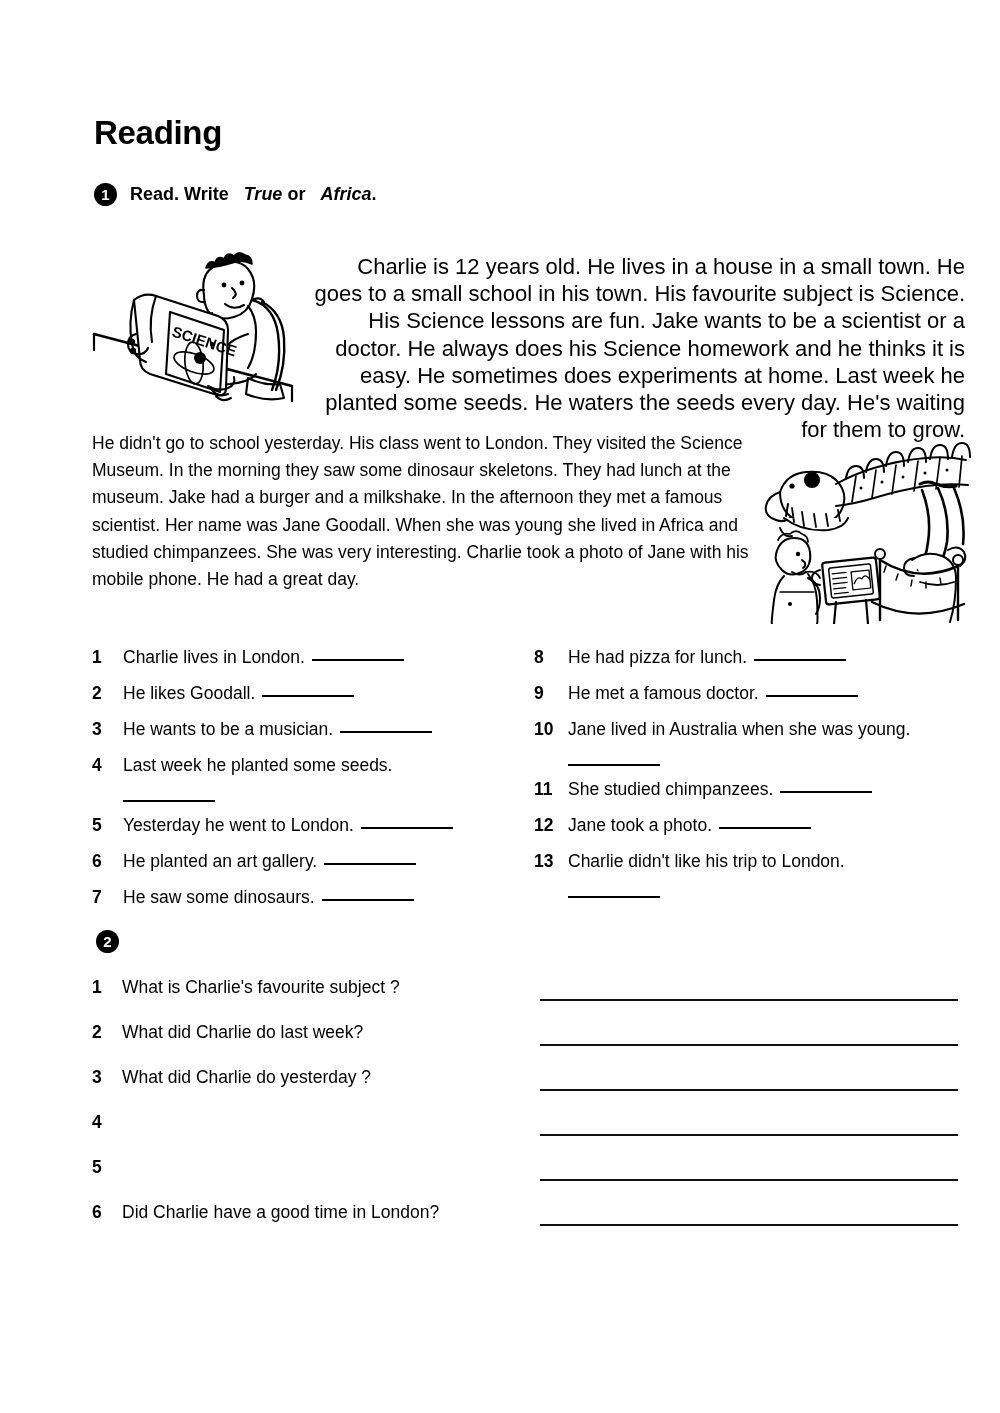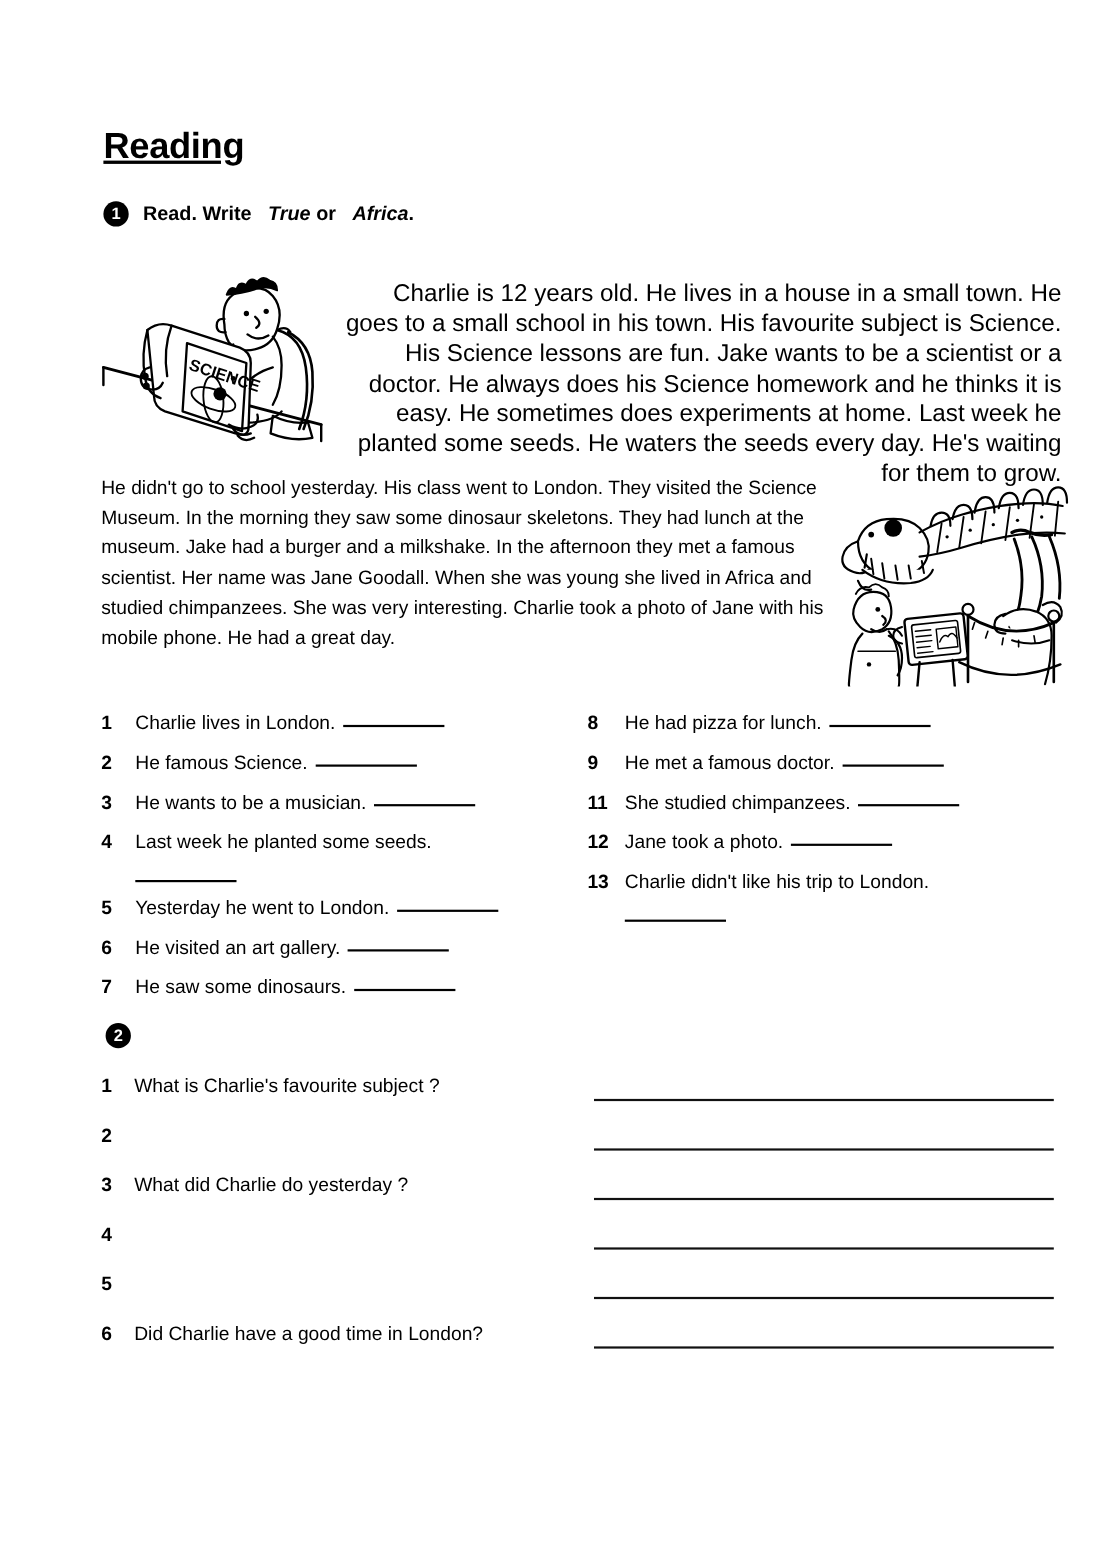--- a/index.html
+++ b/index.html
@@ -23,21 +23,20 @@
 
   
   .page-title {
     position: absolute;
     left: 94px;
     top: 116px;
     font-size: 33px;
     font-weight: bold;
     letter-spacing: -0.3px;
     line-height: 1;
-    text-decoration: underline;
   }
 
   
   .ex-head {
     position: absolute;
     display: flex;
     align-items: center;
     gap: 13px;
   }
   .ex-head.ex1 { left: 94px; top: 183px; }
@@ -326,54 +325,58 @@
     </g>
   </svg>
 
   <div class="tf-col left">
     <div class="tf-item">
       <span class="tf-num">1</span>
       <span class="tf-text"><span>Charlie lives in London.</span><span class="blank"></span></span>
     </div>
     <div class="tf-item">
       <span class="tf-num">2</span>
-      <span class="tf-text"><span>He famous Science.</span><span class="blank"></span></span>
+      <span class="tf-text"><span>He likes Goodall.</span><span class="blank"></span></span>
     </div>
     <div class="tf-item">
       <span class="tf-num">3</span>
       <span class="tf-text"><span>He wants to be a musician.</span><span class="blank"></span></span>
     </div>
     <div class="tf-item">
       <span class="tf-num">4</span>
       <span class="tf-text"><span>Last week he planted some seeds.</span><span class="blank wrapped"></span></span>
     </div>
     <div class="tf-item">
       <span class="tf-num">5</span>
       <span class="tf-text"><span>Yesterday he went to London.</span><span class="blank"></span></span>
     </div>
     <div class="tf-item">
       <span class="tf-num">6</span>
-      <span class="tf-text"><span>He visited an art gallery.</span><span class="blank"></span></span>
+      <span class="tf-text"><span>He planted an art gallery.</span><span class="blank"></span></span>
     </div>
     <div class="tf-item">
       <span class="tf-num">7</span>
       <span class="tf-text"><span>He saw some dinosaurs.</span><span class="blank"></span></span>
     </div>
   </div>
 
   <div class="tf-col right">
     <div class="tf-item">
       <span class="tf-num">8</span>
       <span class="tf-text"><span>He had pizza for lunch.</span><span class="blank"></span></span>
     </div>
     <div class="tf-item">
       <span class="tf-num">9</span>
       <span class="tf-text"><span>He met a famous doctor.</span><span class="blank"></span></span>
     </div>
     <div class="tf-item">
+      <span class="tf-num">10</span>
+      <span class="tf-text"><span>Jane lived in Australia when she was young.</span><span class="blank wrapped"></span></span>
+    </div>
+    <div class="tf-item">
       <span class="tf-num">11</span>
       <span class="tf-text"><span>She studied chimpanzees.</span><span class="blank"></span></span>
     </div>
     <div class="tf-item">
       <span class="tf-num">12</span>
       <span class="tf-text"><span>Jane took a photo.</span><span class="blank"></span></span>
     </div>
     <div class="tf-item">
       <span class="tf-num">13</span>
       <span class="tf-text"><span>Charlie didn't like his trip to London.</span><span class="blank wrapped"></span></span>
@@ -384,20 +387,21 @@
     <div class="num-badge">2</div>
   </div>
 
   <div class="q-list">
     <div class="q-item">
       <span class="q-num">1</span>
       <span class="q-text">What is Charlie's favourite subject ?</span>
     </div>
     <div class="q-item">
       <span class="q-num">2</span>
+      <span class="q-text">What did Charlie do last week?</span>
     </div>
     <div class="q-item">
       <span class="q-num">3</span>
       <span class="q-text">What did Charlie do yesterday ?</span>
     </div>
     <div class="q-item">
       <span class="q-num">4</span>
     </div>
     <div class="q-item">
       <span class="q-num">5</span>

